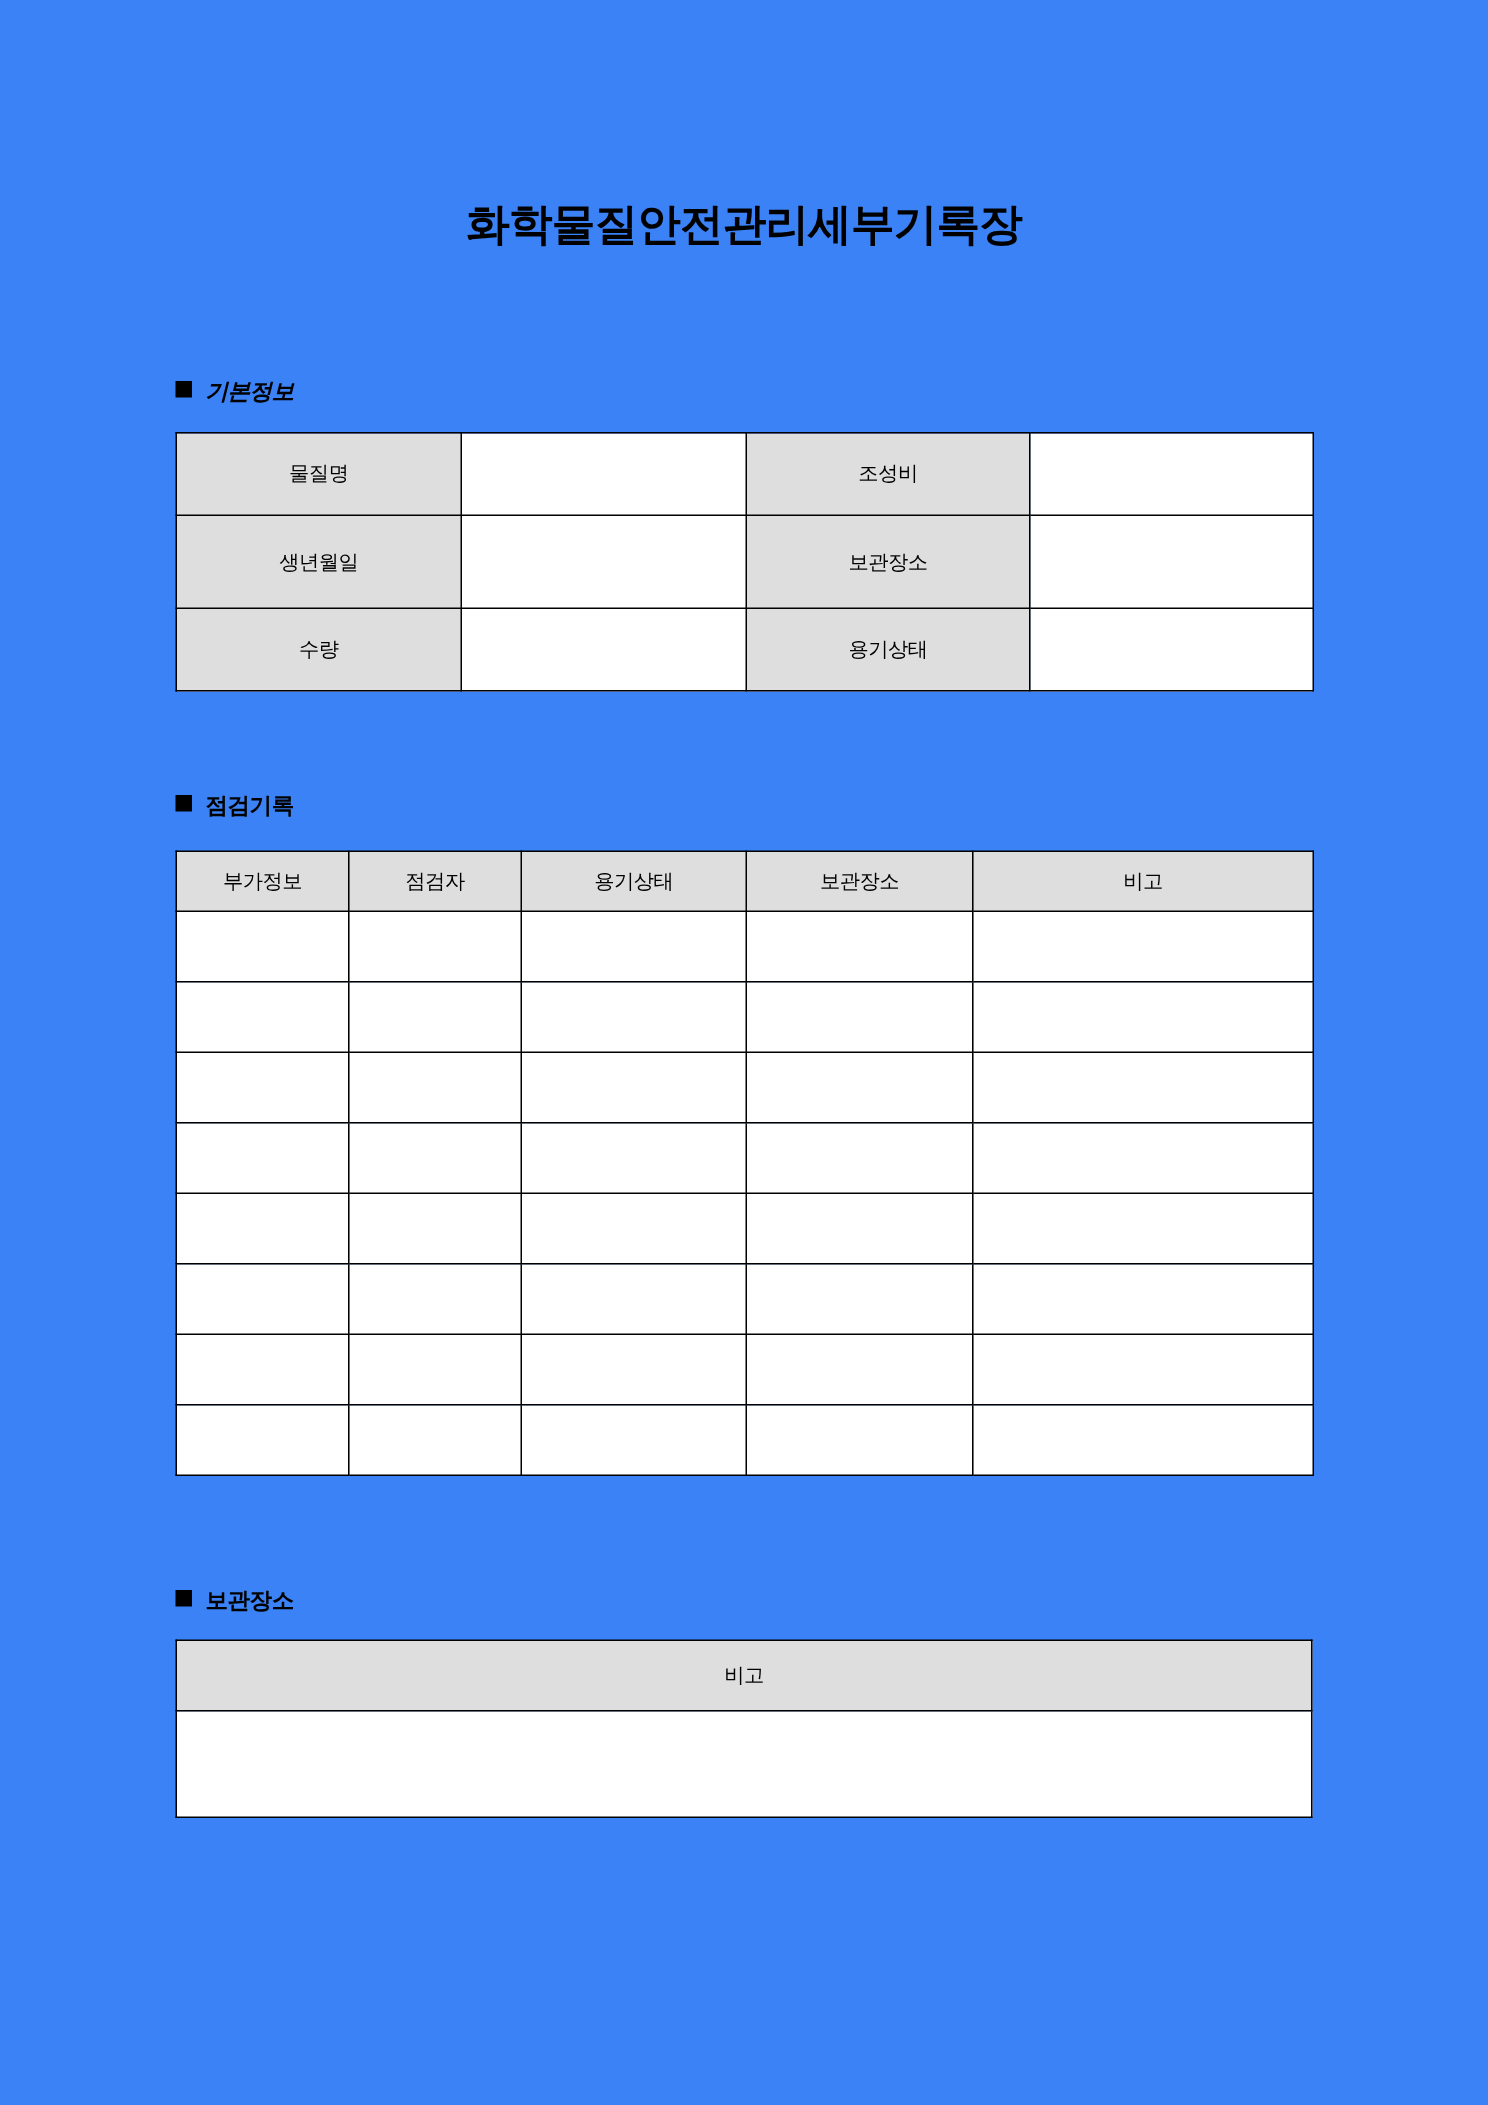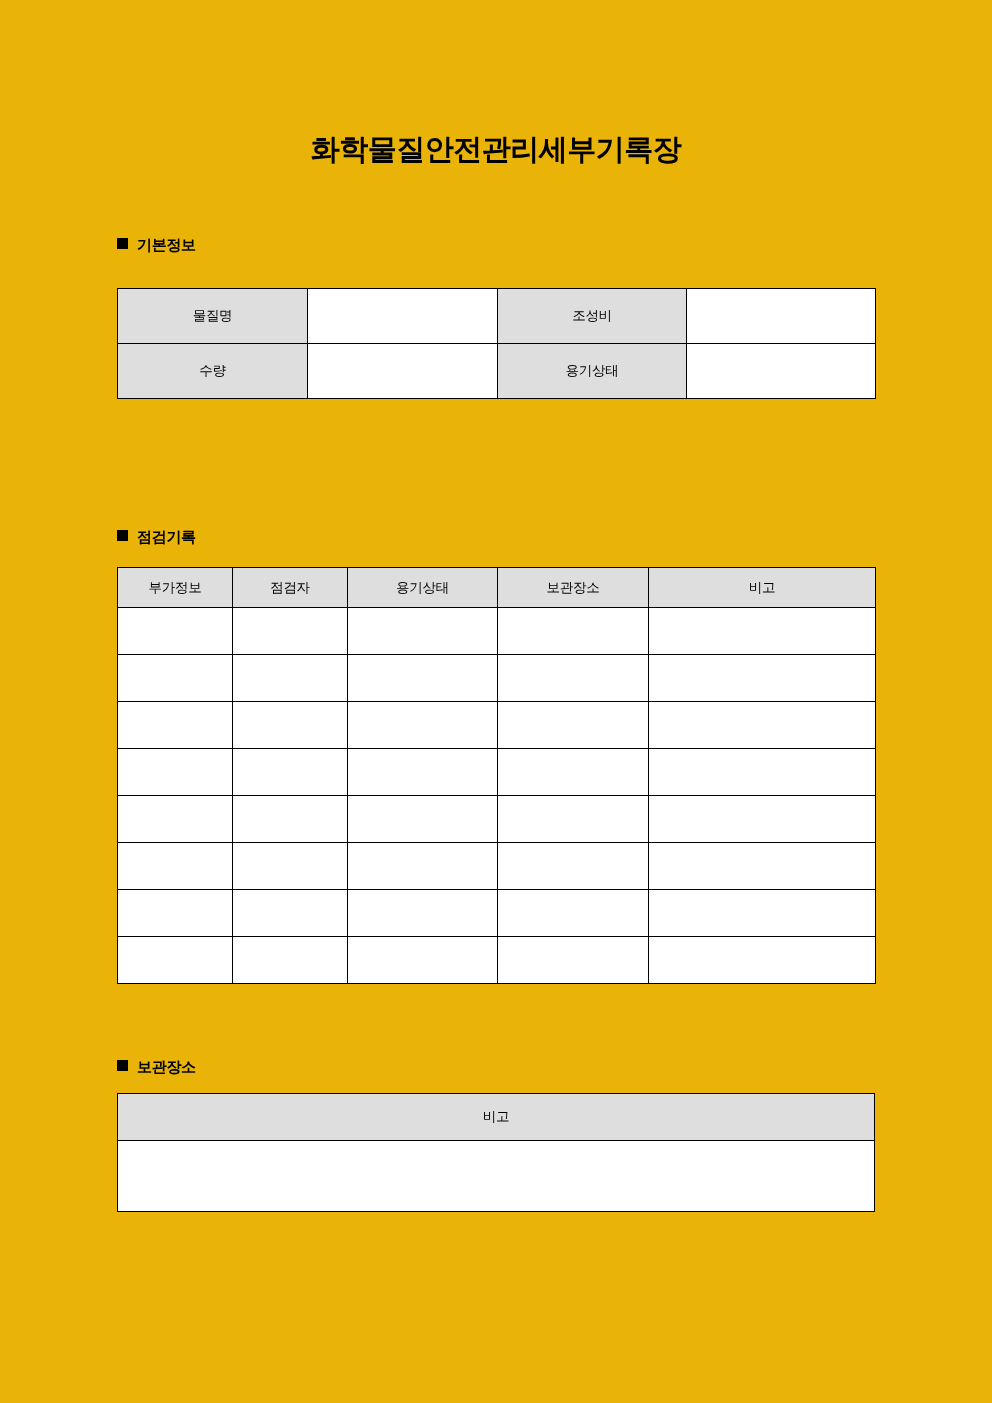--- a/index.html
+++ b/index.html
@@ -14,21 +14,21 @@
     font-family: "DejaVu Sans", "Liberation Sans", sans-serif;
     color: #000000;
     position: relative;
     overflow: hidden;
   }
 
   .page {
     position: relative;
     width: 992px;
     height: 1403px;
-    background: #eab308;
+    background: #3b82f6;
   }
 
   
   .doc-title {
     position: absolute;
     left: 0;
     top: 132px;
     width: 992px;
     text-align: center;
     font-size: 29px;
@@ -51,21 +51,21 @@
     width: 11px;
     height: 11px;
     background: #000000;
     margin-right: 9px;
     vertical-align: 1px;
   }
   .section-head .sh-label {
     display: inline-block;
   }
 
-  #sec-basic  { top: 236px; }
+  #sec-basic  { top: 252px; font-style: italic; }
   #sec-insp   { top: 528px; text-align: right; }
   #sec-extra  { top: 1058px; }
 
   
   .form-table {
     position: absolute;
     left: 117px;
     width: 758px;
     border-collapse: collapse;
     table-layout: fixed;
@@ -135,20 +135,26 @@
         <col class="c3">
         <col class="c4">
     </colgroup>
     <tbody>
       <tr class="r1">
         <td class="lbl-cell">물질명</td>
         <td class="val-cell"></td>
         <td class="lbl-cell">조성비</td>
         <td class="val-cell"></td>
       </tr>
+      <tr class="r2">
+        <td class="lbl-cell">생년월일</td>
+        <td class="val-cell"></td>
+        <td class="lbl-cell">보관장소</td>
+        <td class="val-cell"></td>
+      </tr>
       <tr class="r3">
         <td class="lbl-cell">수량</td>
         <td class="val-cell"></td>
         <td class="lbl-cell">용기상태</td>
         <td class="val-cell"></td>
       </tr>
     </tbody>
   </table>
 
   <div class="section-head" id="sec-insp">

